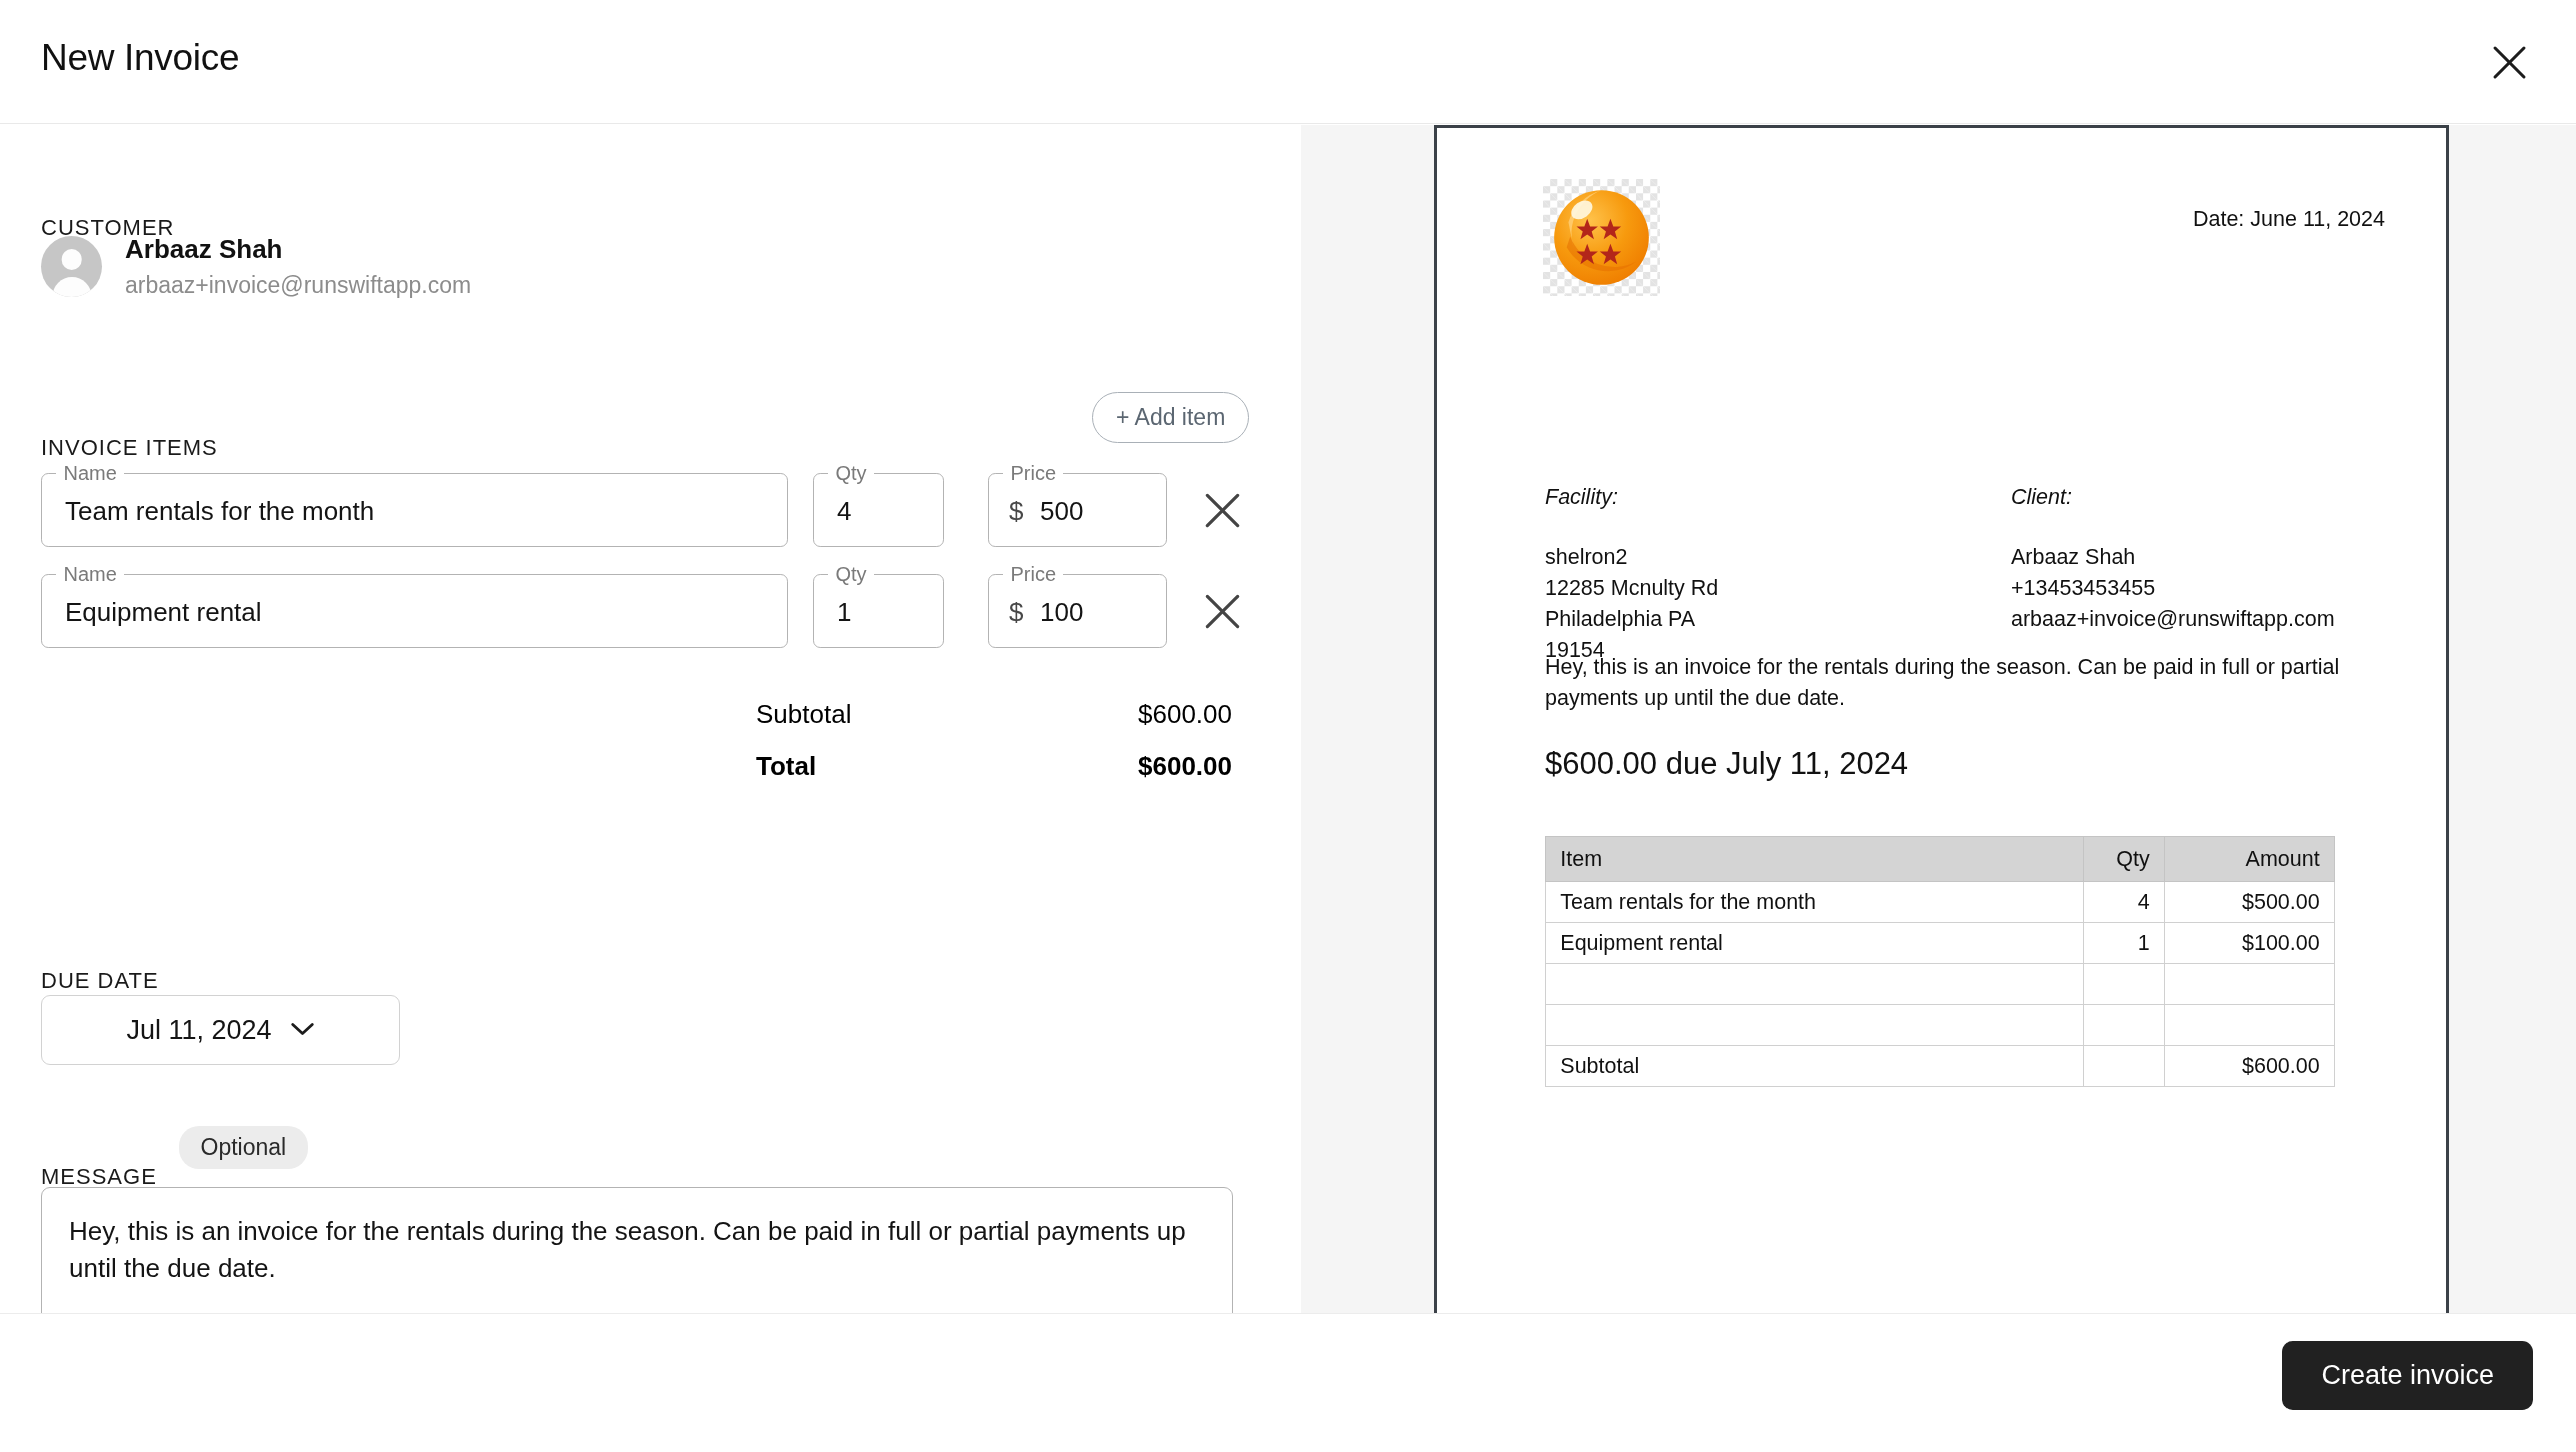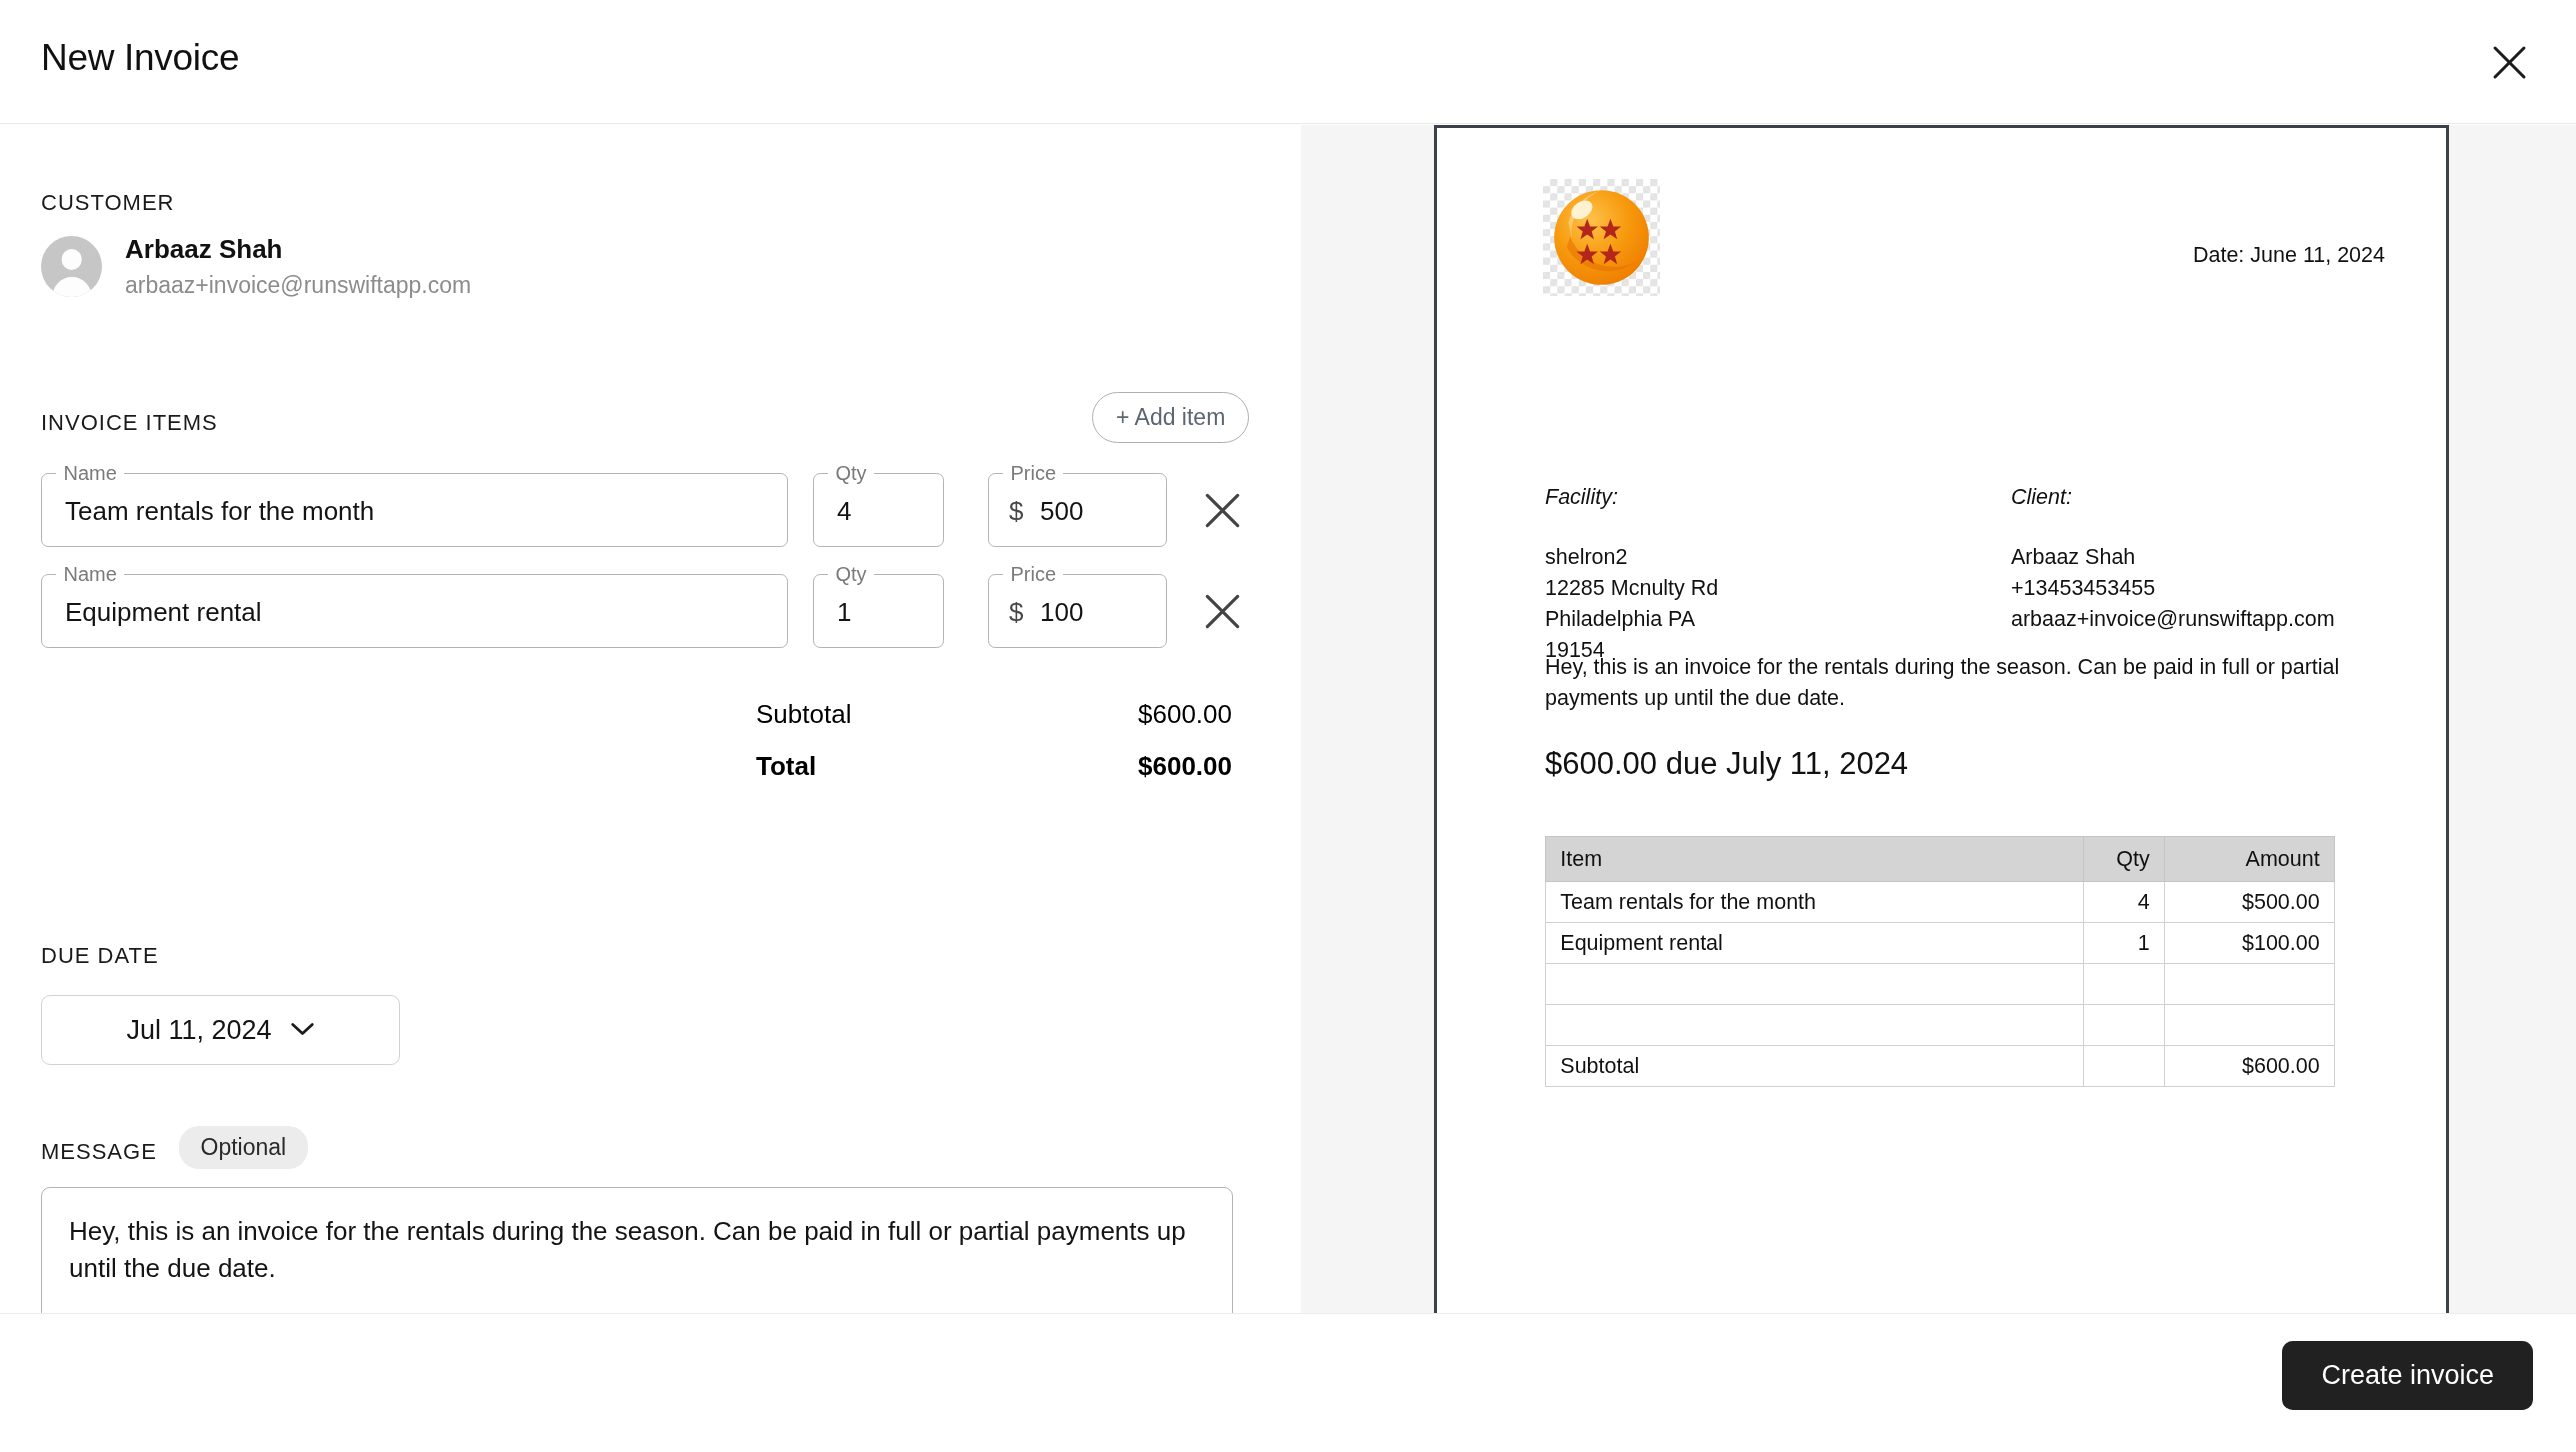--- a/index.html
+++ b/index.html
@@ -33,20 +33,21 @@
 
   
   .form-col {
     position: absolute; left: 0; top: 125px; width: 1301px; height: 1201px;
     background: #fff;
   }
 
   .section-label {
     font-size: 22px; letter-spacing: 1px; font-weight: 400; color: #1a1a1a;
     text-transform: uppercase;
+    margin-top: 25px;
   }
 
   .customer-block { position: absolute; left: 41px; top: 65px; }
   .customer-row { position: absolute; left: 41px; top: 109px; display: flex; align-items: center; }
   .avatar {
     width: 61px; height: 61px; border-radius: 50%; background: #c6c6c6;
     position: relative; flex: none; overflow: hidden;
   }
   .avatar .head {
     position: absolute; left: 50%; top: 12.5px; transform: translateX(-50%);
@@ -137,21 +138,21 @@
     position: absolute; left: 106px; top: 51px; width: 117px; height: 117px;
     background-image:
       linear-gradient(45deg, #e3e3e3 25%, transparent 25%, transparent 75%, #e3e3e3 75%),
       linear-gradient(45deg, #e3e3e3 25%, transparent 25%, transparent 75%, #e3e3e3 75%);
     background-size: 14.3px 14.3px;
     background-position: 0 0, 7.2px 7.2px;
     background-color: #fff;
   }
   .logo svg { position: absolute; left: 3.6px; top: 3.6px; }
   .inv-date {
-    position: absolute; right: 61px; top: 79px; font-size: 21.5px; color: #111; margin-top: 36px;
+    position: absolute; right: 61px; top: 79px; font-size: 21.5px; color: #111;
   }
   .party-left  { position: absolute; left: 108px; top: 357px; }
   .party-right { position: absolute; left: 574px; top: 357px; }
   .party-title { font-style: italic; font-size: 21.5px; color: #111; margin-bottom: 32px; }
   .party-line  { font-size: 21.5px; color: #111; line-height: 1.44; }
   .note {
     position: absolute; left: 108px; top: 524px; width: 843px;
     font-size: 21.5px; line-height: 1.42; color: #111;
   }
   .due-head {

